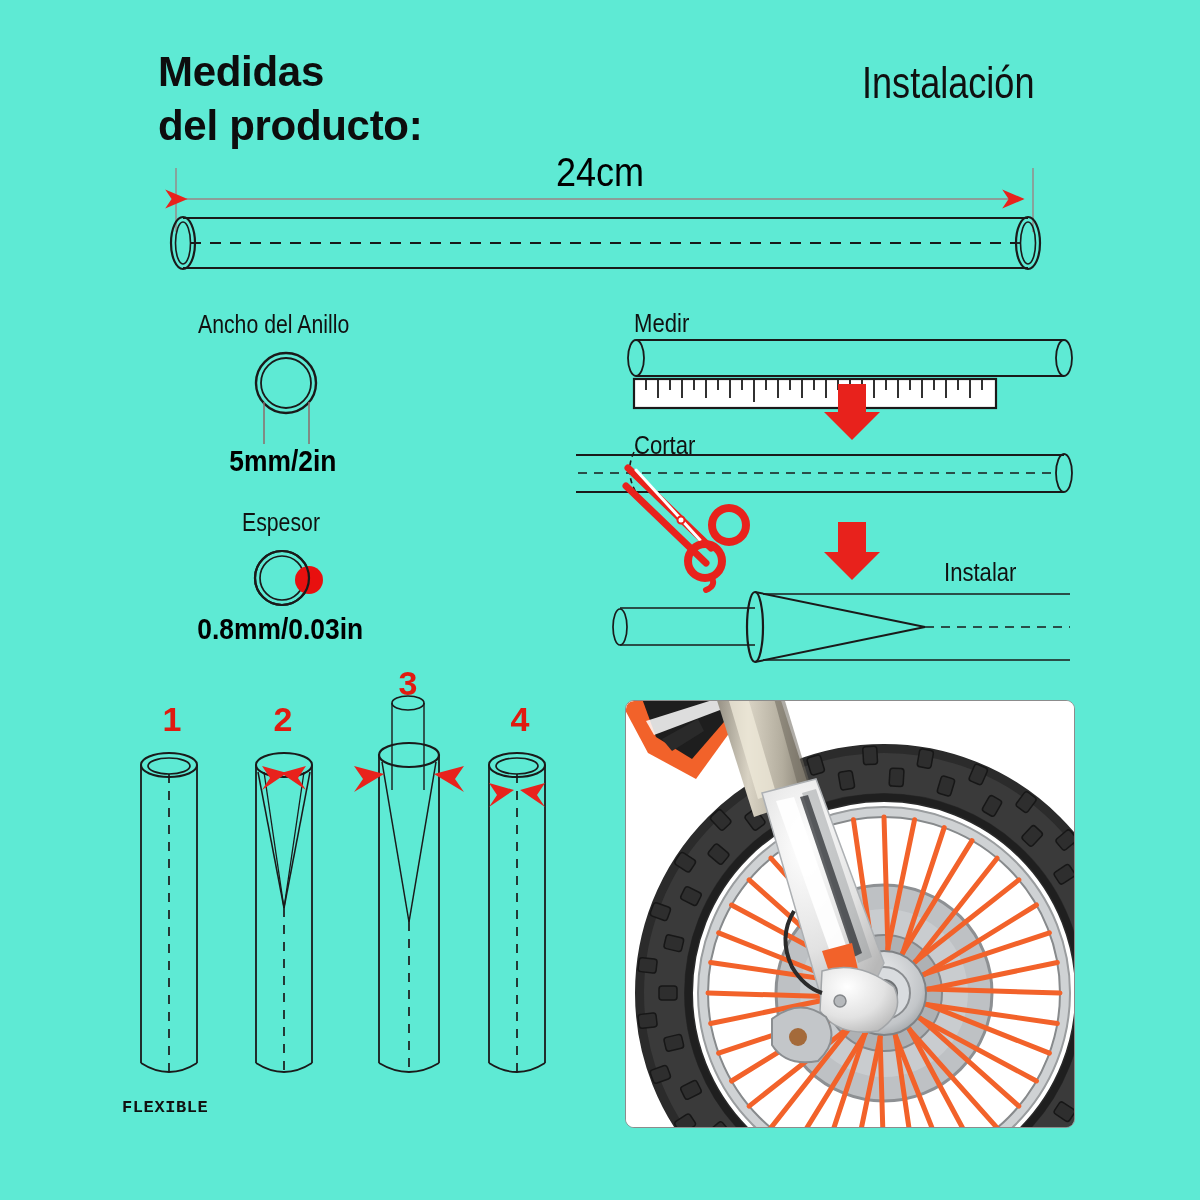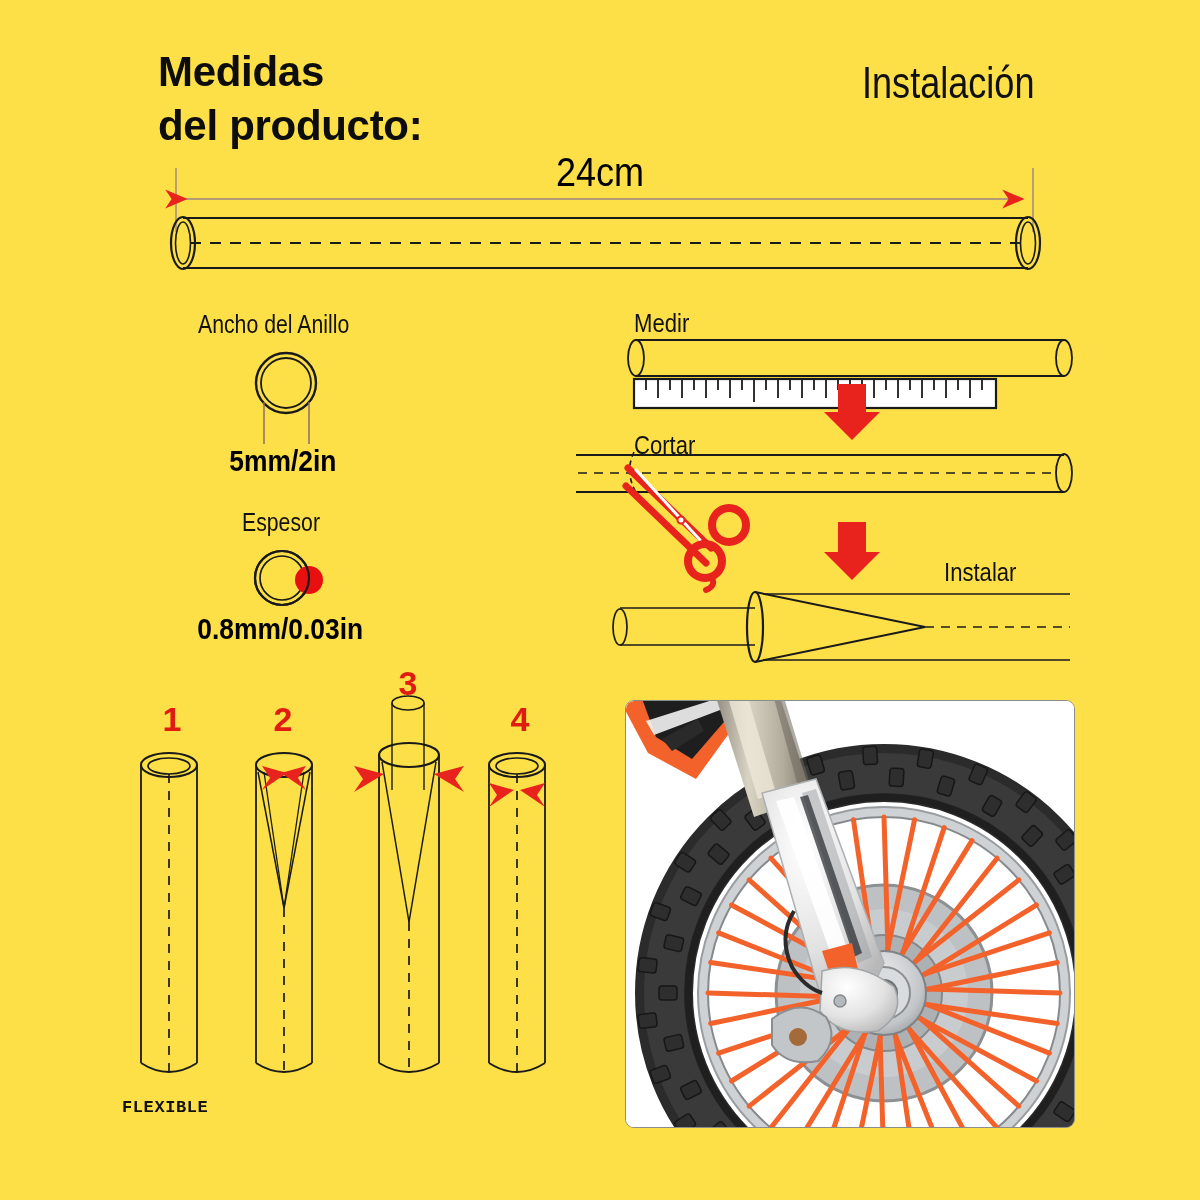--- a/index.html
+++ b/index.html
@@ -6,21 +6,21 @@
   html, body {
     margin: 0; padding: 0;
     width: 1200px; height: 1200px;
     background: #ffffff;
     font-family: "Liberation Sans", sans-serif;
     overflow: hidden;
   }
   #page {
     position: relative;
     width: 1200px; height: 1200px;
-    background: #fde047;
+    background: #5eead4;
   }
   .abs { position: absolute; }
 
   
   #title-medidas {
     left: 158px; top: 45px;
     width: 480px;
     font-size: 42px;
     font-weight: 700;
     line-height: 1.28;

